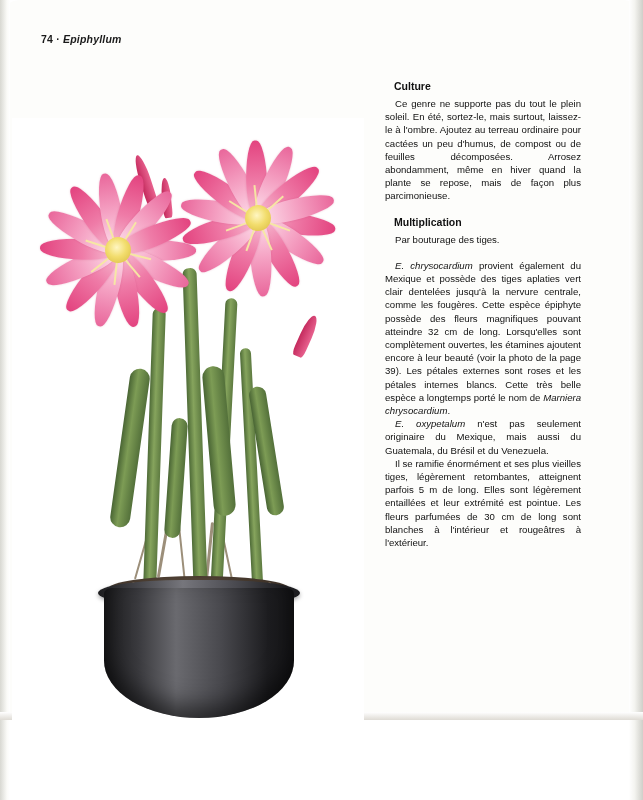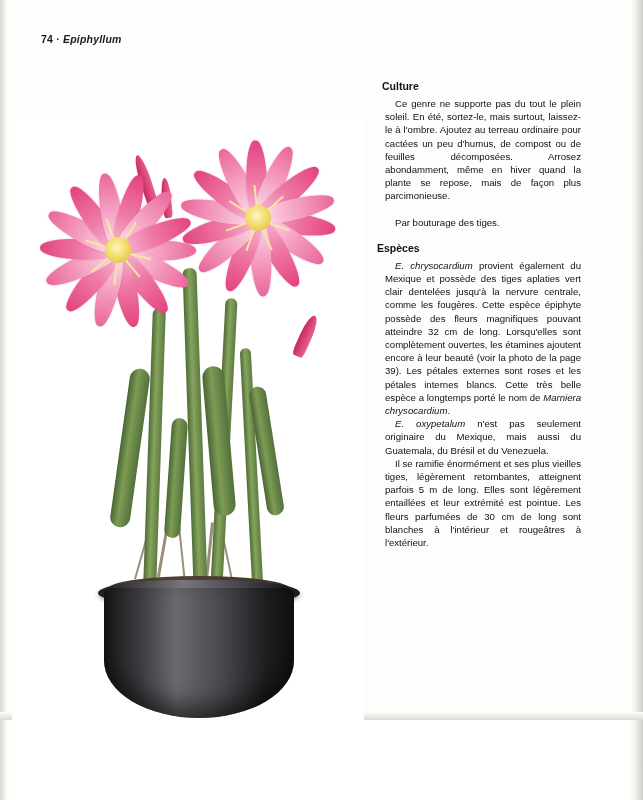--- a/index.html
+++ b/index.html
@@ -173,21 +173,21 @@
     position: absolute;
     left: 373px;
     top: 80px;
     width: 208px;
     font-family: "Liberation Sans", sans-serif;
     color: #111111;
   }
   .h2 {
     font-size: 10.5px;
     font-weight: bold;
-    margin: 0 0 5px 4px;
+    margin: 0 0 5px 16px;
     padding-left: 0;
   }
   .h2.indent {
     padding-left: 5px;
   }
   .para {
     font-size: 9.6px;
     line-height: 13.2px;
     text-align: justify;
     margin: 0 0 0 12px;
@@ -299,24 +299,24 @@
     </div>
   </div>
 
   <div class="col">
 
     <h2 class="h2 indent">Culture</h2>
     <p class="para">Ce genre ne supporte pas du tout le plein soleil. En été, sortez-le, mais surtout, laissez-le à l'ombre. Ajoutez au terreau ordinaire pour cactées un peu d'humus, de compost ou de feuilles décomposées. Arrosez abondamment, même en hiver quand la plante se repose, mais de façon plus parcimonieuse.</p>
 
     <div class="gap-md"></div>
 
+    <h2 class="h2 indent">Multiplication</h2>
     <p class="para">Par bouturage des tiges.</p>
 
     <div class="gap-md"></div>
 
-    <h2 class="h2">Espèces</h2>
     <p class="para"><span class="it">E. chrysocardium</span> provient également du Mexique et possède des tiges aplaties vert clair dentelées jusqu'à la nervure centrale, comme les fougères. Cette espèce épiphyte possède des fleurs magnifiques pouvant atteindre 32 cm de long. Lorsqu'elles sont complètement ouvertes, les étamines ajoutent encore à leur beauté (voir la photo de la page 39). Les pétales externes sont roses et les pétales internes blancs. Cette très belle espèce a longtemps porté le nom de <span class="it">Marniera chrysocardium</span>.</p>
     <p class="para"><span class="it">E. oxypetalum</span> n'est pas seulement originaire du Mexique, mais aussi du Guatemala, du Brésil et du Venezuela.</p>
     <p class="para">Il se ramifie énormément et ses plus vieilles tiges, légèrement retombantes, atteignent parfois 5 m de long. Elles sont légèrement entaillées et leur extrémité est pointue. Les fleurs parfumées de 30 cm de long sont blanches à l'intérieur et rougeâtres à l'extérieur.</p>
 
   </div>
 
 </div>
 
 </body></html>

